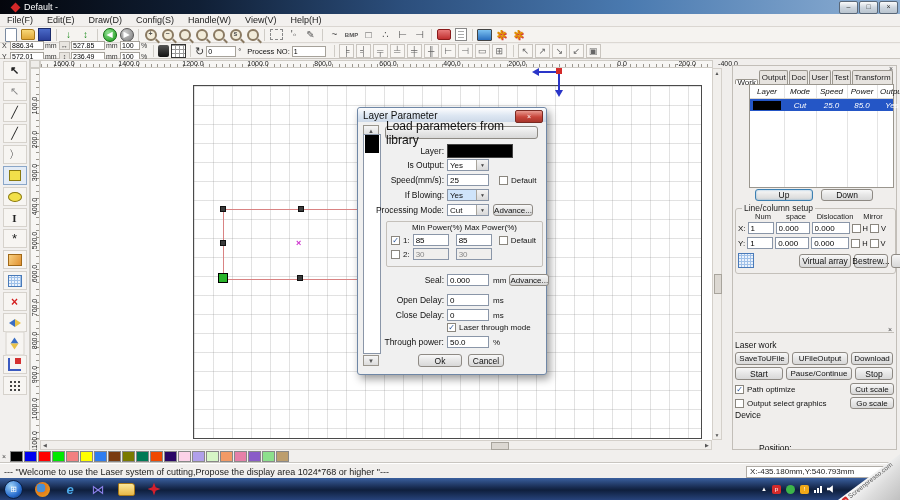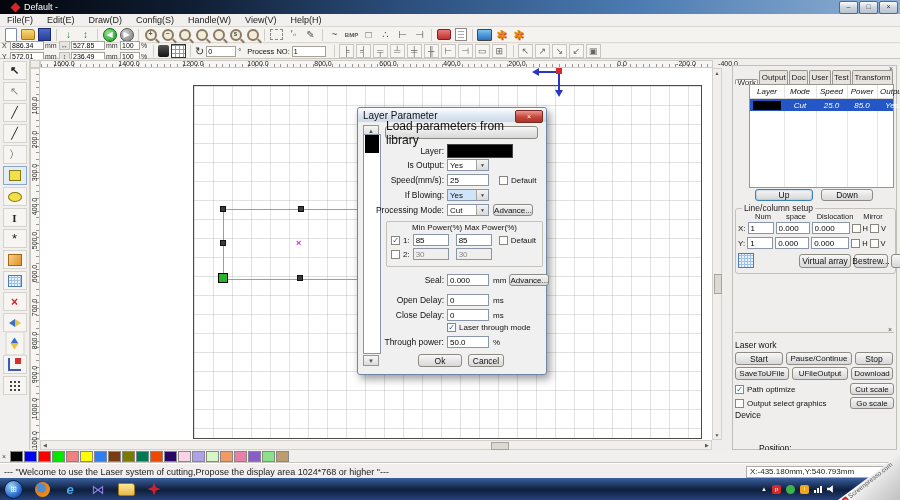--- a/index.html
+++ b/index.html
@@ -470,28 +470,28 @@
         <span class="btn" style="width:42px;height:14px;">Adjust</span>
       </div>
     </div>
 
     <div class="abs" style="left:2px;top:266px;right:2px;border-top:1px solid #c4c0ba;"></div>
     <span class="abs xclose" style="right:4px;top:260px;">×</span>
 
     <div class="abs" style="left:2px;top:274px;width:159px;">
       <div style="font-size:8.5px;">Laser work</div>
       <div class="f" style="gap:3px;margin-top:2px;">
+        <span class="btn" style="width:54px;height:13px;font-size:8px;">SaveToUFile</span>
+        <span class="btn" style="width:56px;height:13px;font-size:8px;">UFileOutput</span>
+        <span class="btn" style="width:42px;height:13px;font-size:8px;">Download</span>
+      </div>
+      <div class="f" style="gap:3px;margin-top:2px;">
         <span class="btn" style="width:48px;height:13px;">Start</span>
         <span class="btn" style="width:66px;height:13px;font-size:8px;">Pause/Continue</span>
         <span class="btn" style="width:38px;height:13px;">Stop</span>
-      </div>
-      <div class="f" style="gap:3px;margin-top:2px;">
-        <span class="btn" style="width:54px;height:13px;font-size:8px;">SaveToUFile</span>
-        <span class="btn" style="width:56px;height:13px;font-size:8px;">UFileOutput</span>
-        <span class="btn" style="width:42px;height:13px;font-size:8px;">Download</span>
       </div>
       <div class="f" style="margin-top:3px;gap:3px;">
         <span class="chk">
             <span>✓</span>
           </span>
         <span style="font-size:8px;flex:1;">Path optimize</span>
         <span class="btn" style="width:44px;height:12px;font-size:8px;">Cut scale</span>
       </div>
       <div class="f" style="margin-top:2px;gap:3px;">
         <span class="chk"></span>

